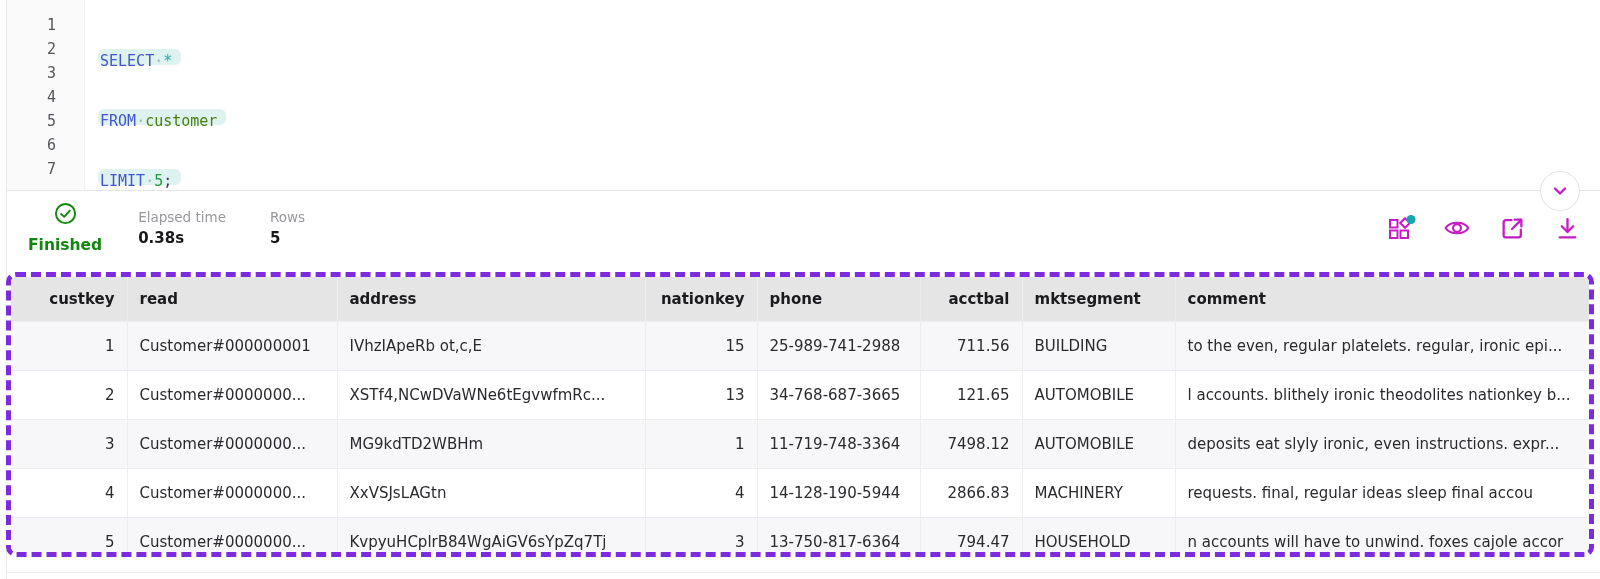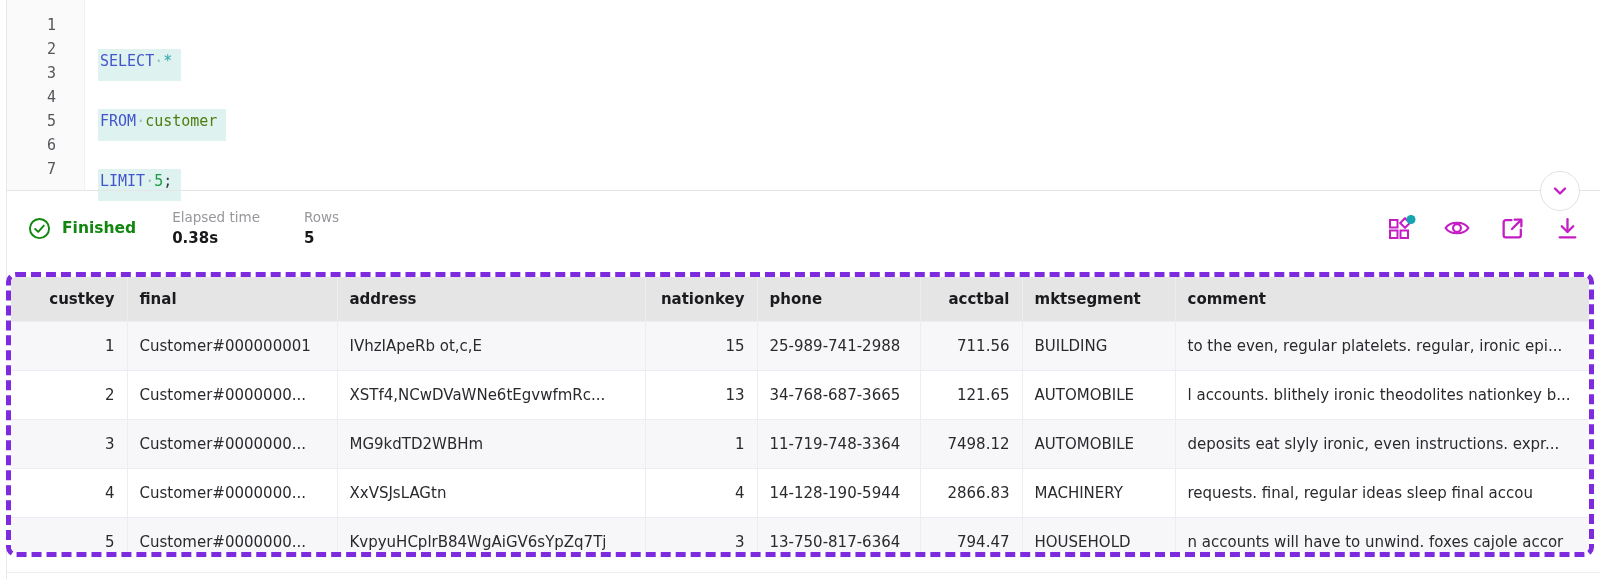--- a/index.html
+++ b/index.html
@@ -12,36 +12,36 @@
 
   
   .editor { position:absolute; left:7px; top:0; width:1593px; height:190px; background:#fff; }
   .gutter { position:absolute; left:0; top:0; width:78px; height:190px; background:#fafafa; border-right:1px solid #f1f1f3; }
   .gutter-inner { padding-top:13px; }
   .line-no { height:24px; line-height:24px; text-align:right; padding-right:28px;
              font-family:"DejaVu Sans Mono","Liberation Mono",monospace; font-size:15px; color:#55555c; }
   .code { position:absolute; left:93px; top:13px; font-family:"DejaVu Sans Mono","Liberation Mono",monospace;
           font-size:15px; white-space:pre; color:#1c1c1e; }
   .code-line { height:24px; line-height:24px; }
-  .hl { display:inline-block; height:32px; background:#def3f0; border-radius:0; padding:0 9px 0 2px; margin-left:-2px; }
+  .hl { display:inline-block; height:16px; background:#def3f0; border-radius:6px; padding:0 9px 0 2px; margin-left:-2px; }
   .kw   { color:#4355cd; }
   .star { color:#29a5ad; }
   .num  { color:#1d9b43; }
   .id   { color:#4d7c0f; }
   .p    { color:#3a3a3e; }
   .ws   { color:#94bdba; }
 
   
   .divider { position:absolute; left:6px; top:190px; width:1594px; height:1px; background:#e5e5e8; }
   .expand-btn { position:absolute; left:1540px; top:171px; width:40px; height:40px; border-radius:50%;
                 background:#fff; border:1px solid #e2e2e6; display:flex; align-items:center; justify-content:center; cursor:pointer; }
 
   
   .statusbar { position:absolute; left:7px; top:191px; width:1593px; height:74px; display:flex; align-items:center; padding-left:21px; }
-  .status-finished { display:flex; align-items:center; gap:11px; }
+  .status-finished { display:flex; align-items:center; gap:11px;flex-direction:column; }
   .status-finished .label { color:#12870f; font-weight:bold; font-size:15.5px; }
   .metrics { display:flex; margin-left:36px; gap:44px; }
   .metric .m-label { font-size:13.5px; color:#97979c; margin-bottom:4px; }
   .metric .m-value { font-size:15px; font-weight:bold; color:#18181b; }
   .result-actions { position:absolute; right:19px; top:214px; display:flex; gap:27px; align-items:center; }
   .icon-btn { width:28px; height:28px; display:flex; align-items:center; justify-content:center; cursor:pointer; position:relative; }
 
   
   .results-wrap { position:absolute; left:6px; top:272px; width:1588px; height:285px;
                   border:5px dashed #7e2be0; border-radius:10px; overflow:hidden; background:#fff; }
@@ -152,21 +152,21 @@
         <col style="width:308px">
         <col style="width:112px">
       <col style="width:163px">
         <col style="width:102px">
         <col style="width:153px">
         <col style="width:414px">
     </colgroup>
     <thead>
       <tr>
         <th class="r">custkey</th>
-        <th>final</th>
+        <th>read</th>
         <th>address</th>
         <th class="r">nationkey</th>
         <th>phone</th>
         <th class="r">acctbal</th>
         <th>mktsegment</th>
         <th>comment</th>
       </tr>
     </thead>
     <tbody>
       <tr class="alt">

